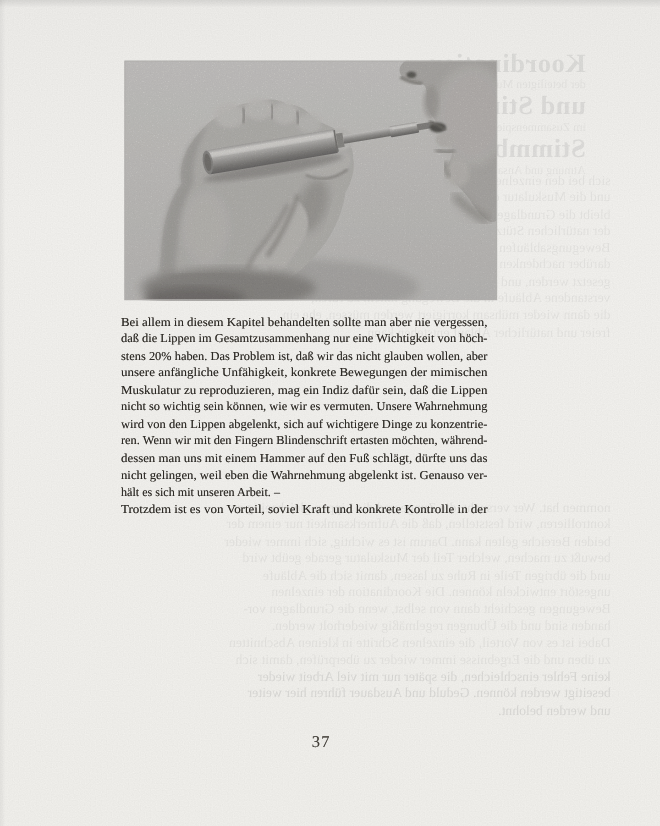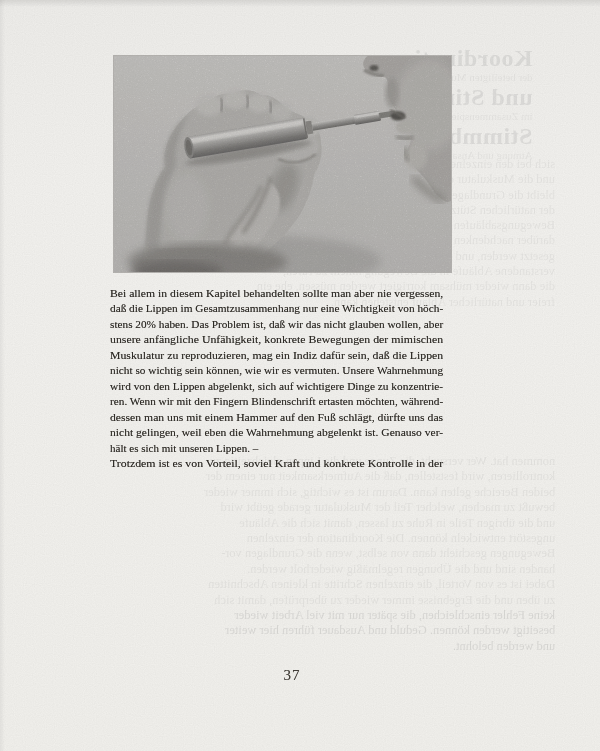--- a/index.html
+++ b/index.html
@@ -192,21 +192,21 @@
       <div class="text-line" style="transform: scaleX(1.0627);"><span>Bei allem in diesem Kapitel behandelten sollte man aber nie vergessen,</span></div>
       <div class="text-line" style="transform: scaleX(1.0261);"><span>daß die Lippen im Gesamtzusammenhang nur eine Wichtigkeit von höch-</span></div>
       <div class="text-line" style="transform: scaleX(1.024);"><span>stens 20% haben. Das Problem ist, daß wir das nicht glauben wollen, aber</span></div>
       <div class="text-line" style="transform: scaleX(1.0745);"><span>unsere anfängliche Unfähigkeit, konkrete Bewegungen der mimischen</span></div>
       <div class="text-line" style="transform: scaleX(1.0692);"><span>Muskulatur zu reproduzieren, mag ein Indiz dafür sein, daß die Lippen</span></div>
       <div class="text-line" style="transform: scaleX(1.0264);"><span>nicht so wichtig sein können, wie wir es vermuten. Unsere Wahrnehmung</span></div>
       <div class="text-line" style="transform: scaleX(1.0338);"><span>wird von den Lippen abgelenkt, sich auf wichtigere Dinge zu konzentrie-</span></div>
       <div class="text-line" style="transform: scaleX(1.0236);"><span>ren. Wenn wir mit den Fingern Blindenschrift ertasten möchten, während-</span></div>
       <div class="text-line" style="transform: scaleX(1.0618);"><span>dessen man uns mit einem Hammer auf den Fuß schlägt, dürfte uns das</span></div>
       <div class="text-line" style="transform: scaleX(1.052);"><span>nicht gelingen, weil eben die Wahrnehmung abgelenkt ist. Genauso ver-</span></div>
-      <div class="text-line para-end"><span>hält es sich mit unseren Lippen. –</span></div>
+      <div class="text-line para-end"><span>hält es sich mit unseren Arbeit. –</span></div>
       <div class="text-line" style="transform: scaleX(1.074);"><span>Trotzdem ist es von Vorteil, soviel Kraft und konkrete Kontrolle in der</span></div>
     </div>
 
   <div class="page-number">37</div>
 
   <svg class="page-noise" width="600" height="751">
     <filter id="pn" x="0" y="0" width="100%" height="100%">
       <feTurbulence type="fractalNoise" baseFrequency="0.9" numOctaves="1" seed="11" stitchTiles="stitch"></feTurbulence>
       <feColorMatrix type="matrix" values="0 0 0 0 0  0 0 0 0 0  0 0 0 0 0  0.5 0.5 0.5 0 0"></feColorMatrix>
     </filter>

